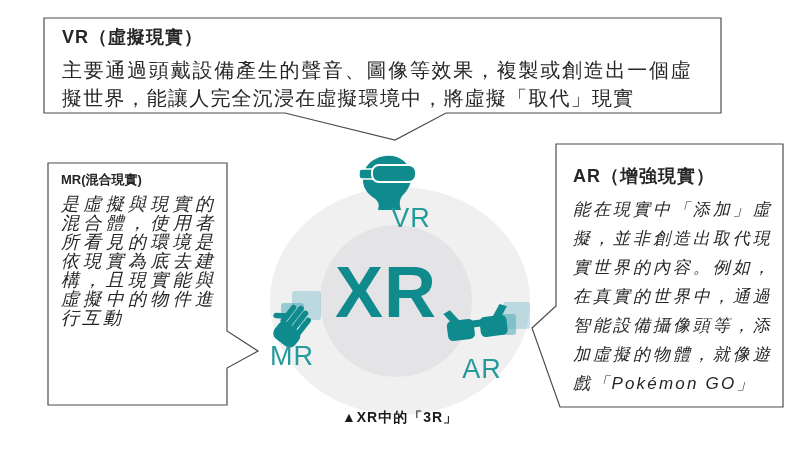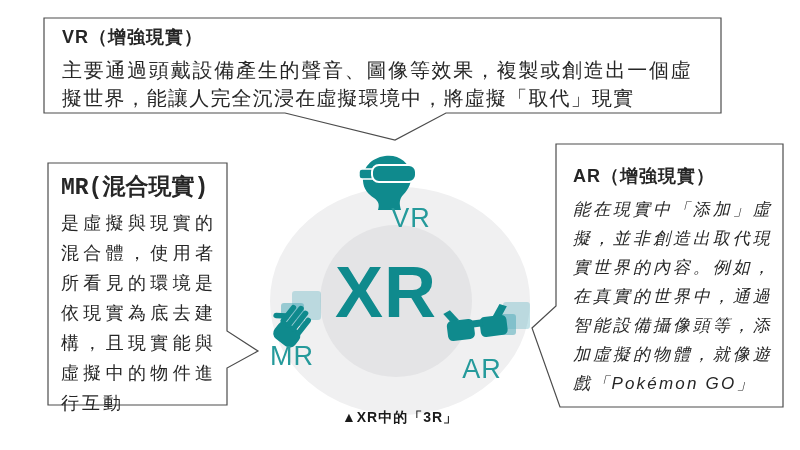--- a/index.html
+++ b/index.html
@@ -46,22 +46,22 @@
   
   .callout { position:absolute; }
   .c-title { font-weight:bold; color:var(--text,#262626); }
   .c-body  { color:var(--text,#262626); }
 
   .callout.vr { left:62px; top:25px; width:630px; }
   .callout.vr .c-title { font-size:18px; margin-bottom:7px; letter-spacing:1px; }
   .callout.vr .c-body  { font-size:20px; line-height:28px; letter-spacing:1.2px; text-align:justify; }
 
   .callout.mr { left:61px; top:171px; width:155px; }
-  .callout.mr .c-title { font-size:23px; margin-bottom:6px;font-family:Liberation Mono, monospace; }
-  .callout.mr .c-body  { font-size:18px; line-height:30px; letter-spacing:3px; text-align:justify; }
+  .callout.mr .c-title { font-size:13px; margin-bottom:6px; }
+  .callout.mr .c-body  { font-size:18px; line-height:19px; letter-spacing:3px; text-align:justify;font-style:italic; }
 
   .callout.ar { left:573px; top:164px; width:199px; }
   .callout.ar .c-title { font-size:18px; margin-bottom:7px; letter-spacing:1px; }
   .callout.ar .c-body  { font-size:17px; line-height:29px; letter-spacing:2.2px; text-align:justify;font-style:italic; }
 
   .caption {
     position:absolute; left:270px; top:409px; width:260px; text-align:center;
     font-size:14px; font-weight:bold; color:#1a1a1a; letter-spacing:1px;
   }
 </style>
@@ -73,21 +73,21 @@
   <div class="circle outer"></div>
   <div class="circle inner"></div>
 
   <svg class="bubble-layer" viewBox="0 0 800 450" aria-hidden="true">
     <polygon points="44,18 721,18 721,113 446,113 395,140 285,113 44,113"></polygon>
     <polygon points="48,163 227,163 227,331 258,351 227,368 227,405 48,405"></polygon>
     <polygon points="556,144 783,144 783,407 560,407 532,328 556,306"></polygon>
   </svg>
 
   <div class="callout vr">
-    <div class="c-title">VR（增強現實）</div>
+    <div class="c-title">VR（虛擬現實）</div>
     <div class="c-body">主要通過頭戴設備產生的聲音、圖像等效果，複製或創造出一個虛擬世界，能讓人完全沉浸在虛擬環境中，將虛擬「取代」現實</div>
   </div>
 
   <div class="callout mr">
     <div class="c-title">MR(混合現實)</div>
     <div class="c-body">是虛擬與現實的混合體，使用者所看見的環境是依現實為底去建構，且現實能與虛擬中的物件進行互動</div>
   </div>
 
   <div class="callout ar">
     <div class="c-title">AR（增強現實）</div>

